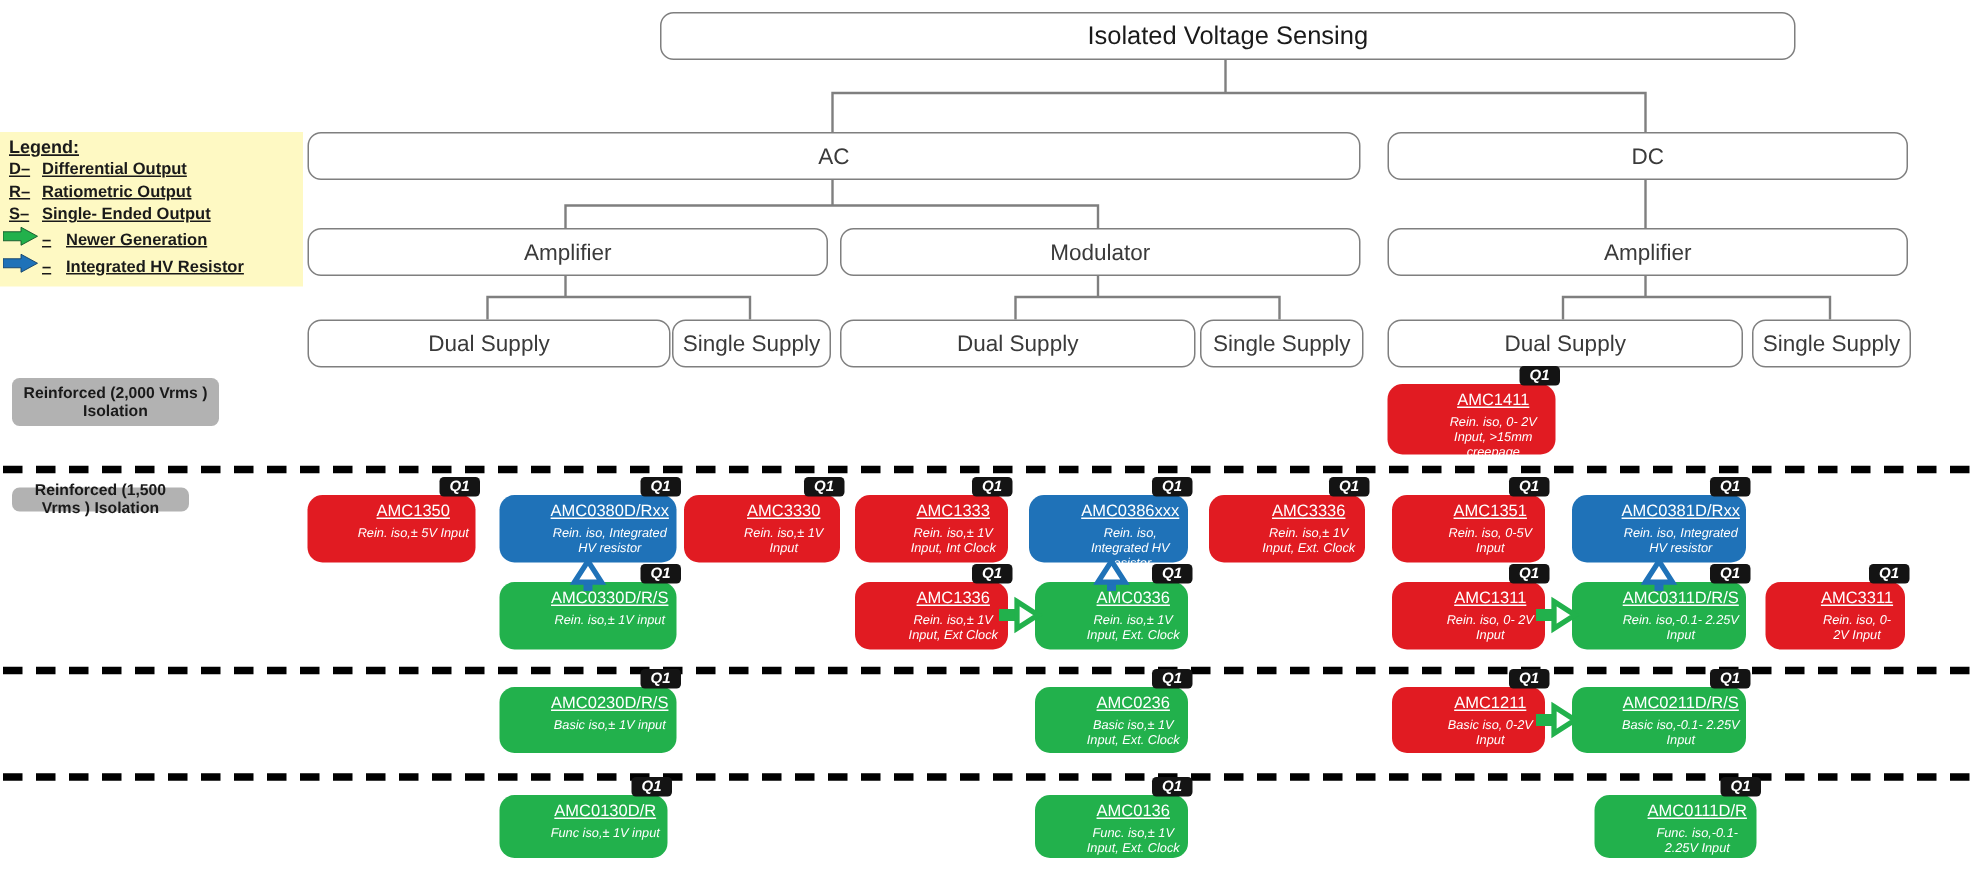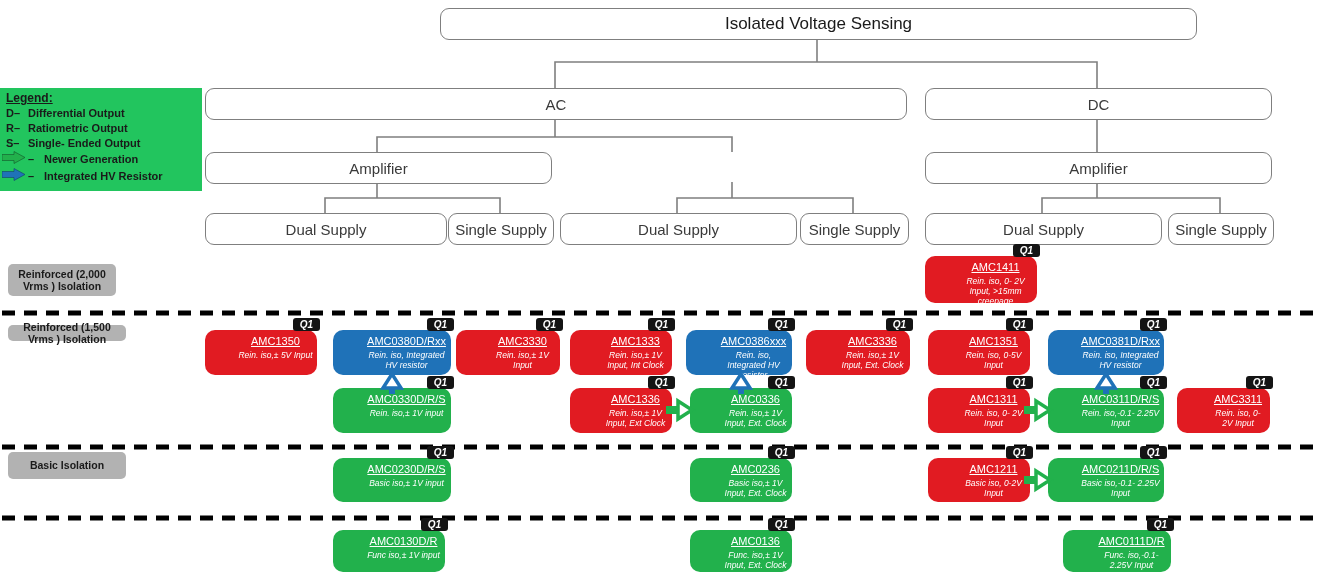--- a/index.html
+++ b/index.html
@@ -4,22 +4,22 @@
 <style>
   html,body{margin:0;padding:0;background:#fff;}
   #canvas{position:relative;width:1320px;height:580px;background:#fff;overflow:hidden;
           font-family:"Liberation Sans",sans-serif;}
   svg.layer{position:absolute;left:0;top:0;pointer-events:none;}
   #lines{z-index:1;}
   #arrows{z-index:6;}
   .tbox{position:absolute;z-index:2;background:#fff;border:1.6px solid #7f7f7f;border-radius:9px;
         display:flex;align-items:center;justify-content:center;color:#3a3a3a;font-size:15px;}
   .tbox.title{font-size:17px;color:#1a1a1a;}
-  .legend{position:absolute;z-index:4;left:0;top:88px;width:202px;height:103px;background:#22c55e;
-          color:#1a1a1a;font-size:11px;font-weight:600;padding:3px 0 0 6px;box-sizing:border-box;line-height:15px;}
+  .legend{position:absolute;z-index:4;left:0;top:88px;width:202px;height:103px;background:#fef9c3;
+          color:#1a1a1a;font-size:11px;font-weight:600;padding:3px 0 0 6px;box-sizing:border-box;line-height:15px;text-decoration:underline;}
   .legend .ltitle{font-weight:bold;text-decoration:underline;font-size:12px;}
   .lrow{display:flex;align-items:center;white-space:nowrap;}
   .lkey{display:inline-block;width:22px;}
   .licon{display:inline-block;width:26px;margin-left:-4px;}
   .rowlabel{position:absolute;z-index:3;background:#b2b2b2;border-radius:5px;color:#1a1a1a;
             font-size:10.5px;font-weight:bold;display:flex;align-items:center;justify-content:center;
             text-align:center;line-height:12.5px;padding:2px 3px;box-sizing:border-box;}
   .pbox{position:absolute;z-index:5;border-radius:10px;color:#fff;text-align:center;
         padding-top:3px;box-sizing:border-box;padding-left:29px;}
   .pbox.red{background:#e11b22;}
@@ -62,20 +62,23 @@
     </div>
   <div class="tbox title" style="left:440px;top:8px;width:755px;height:30px">
       <span>Isolated Voltage Sensing</span>
     </div>
   <div class="tbox" style="left:925px;top:88px;width:345px;height:30px">
       <span>DC</span>
     </div>
   <div class="tbox" style="left:205px;top:152px;width:345px;height:30px">
       <span>Amplifier</span>
     </div>
+  <div class="tbox" style="left:560px;top:152px;width:345px;height:30px">
+      <span>Modulator</span>
+    </div>
   <div class="tbox" style="left:925px;top:152px;width:345px;height:30px">
       <span>Amplifier</span>
     </div>
   <div class="tbox" style="left:205px;top:213px;width:240px;height:30px">
       <span>Dual Supply</span>
     </div>
   <div class="tbox" style="left:448px;top:213px;width:104px;height:30px">
       <span>Single Supply</span>
     </div>
   <div class="tbox" style="left:560px;top:213px;width:235px;height:30px">
@@ -118,23 +121,22 @@
       <span class="licon">
         <svg width="24" height="13">
             <polygon points="0,3.5 12,3.5 12,0.5 23,6.5 12,12.5 12,9.5 0,9.5" fill="#1f72b8" stroke="#123f66" stroke-width="0.6"></polygon>
           </svg>
       </span>
       <span class="lkey" style="width:16px">–</span>
       <span>Integrated HV Resistor</span>
     </div>
   </div>
 
-  <div class="rowlabel" style="left:8px;top:264px;width:108px;height:32px">Reinforced (2,000 Vrms ) Isolation</div>
+  <div class="rowlabel" style="left:8px;top:252px;width:138px;height:32px">Reinforced (2,000 Vrms ) Isolation</div>
   <div class="rowlabel" style="left:8px;top:325px;width:118px;height:16px">Reinforced (1,500 Vrms ) Isolation</div>
-  <div class="rowlabel" style="left:8px;top:452px;width:118px;height:27px">Basic Isolation</div>
 
   <div class="pbox red" style="left:925px;top:256px;width:112px;height:47px">
     <span class="q1">Q1</span>
     <span class="pname">AMC1411</span>
     <div class="pdesc">Rein. iso, 0- 2V Input, &gt;15mm creepage</div>
   </div>
 
   <div class="pbox red" style="left:205px;top:330px;width:112px;height:45px">
     <span class="q1">Q1</span>
     <span class="pname">AMC1350</span>

